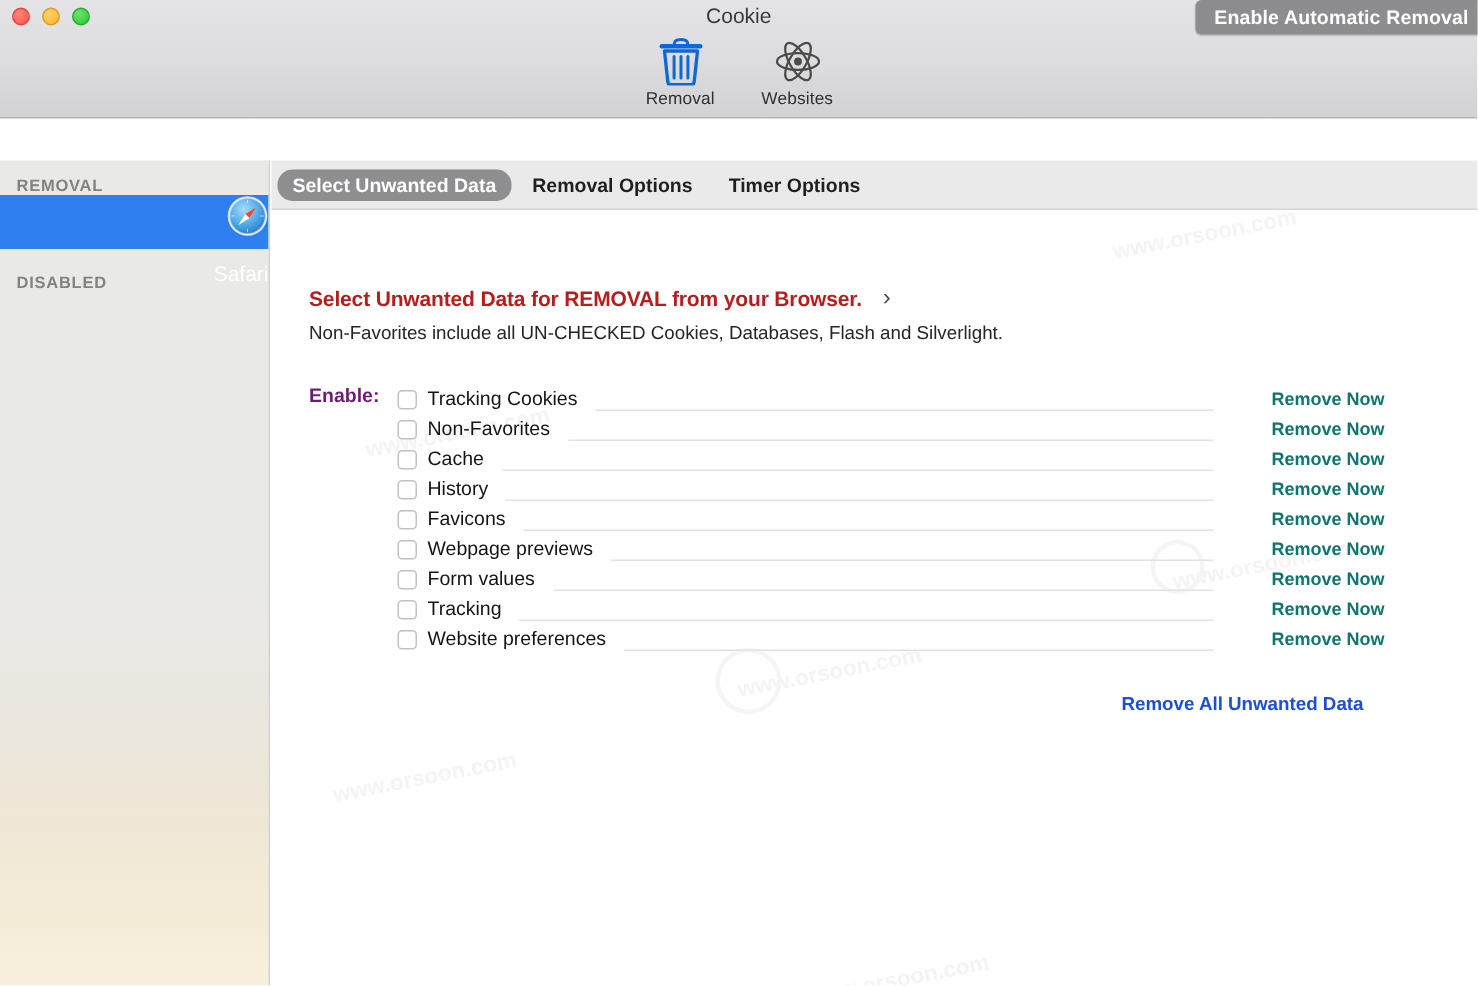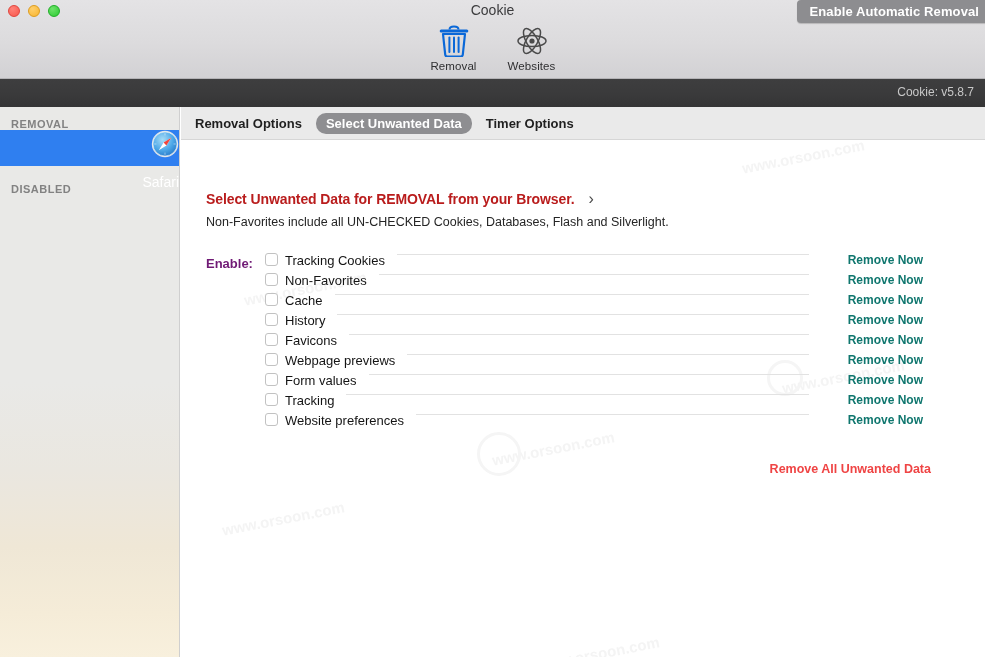--- a/index.html
+++ b/index.html
@@ -222,21 +222,21 @@
 
   .rows {
     position: absolute;
     left: 84px; top: 113px;
     width: 658px;
   }
   .data-row {
     position: relative;
     height: 20px;
     display: flex;
-    align-items: flex-start;
+    align-items: flex-end;
   }
   .cb {
     width: 13px; height: 13px;
     flex: 0 0 13px;
     border: 1px solid #c2c2c2;
     border-radius: 3px;
     background: #ffffff;
     cursor: default;
   }
   .row-label {
@@ -259,24 +259,24 @@
     text-align: right;
     font-size: 12px;
     font-weight: bold;
     color: #0f766e;
     cursor: default;
     white-space: nowrap;
   }
 
   .remove-all {
     position: absolute;
-    right: 54px; top: 322px;
+    right: 76px; top: 322px;
     font-size: 12.5px;
     font-weight: bold;
-    color: #ef4444;
+    color: #1d4ed8;
     cursor: default;
   }
 
   
   .wm {
     position: absolute;
     color: #f4f4f4;
     font-size: 15px;
     font-weight: bold;
     transform: rotate(-11deg);
@@ -336,23 +336,20 @@
           </svg>
         </span>
         <span class="tb-label">Websites</span>
       </div>
 
     </div>
 
     <div class="auto-removal">Enable Automatic Removal</div>
   </div>
 
-  <div class="darkbar">
-    <span class="version">Cookie: v5.8.7</span>
-  </div>
 
   <div class="sidebar">
 
     <div class="sb-header removal">REMOVAL</div>
 
     <div class="sb-row selected">
       <span class="sb-icon">
         <svg width="28" height="28" viewBox="0 0 28 28">
           <defs>
             <radialGradient id="safg" cx="40%" cy="32%" r="78%">
@@ -377,22 +374,22 @@
       <span class="sb-name">Safari</span>
     </div>
 
     <div class="sb-header disabled">DISABLED</div>
 
   </div>
 
   <div class="main">
 
     <div class="tabstrip">
+      <span class="tab active">Select Unwanted Data</span>
       <span class="tab">Removal Options</span>
-      <span class="tab active">Select Unwanted Data</span>
       <span class="tab">Timer Options</span>
     </div>
 
     <div class="panel-body">
 
       <div class="wm" style="left:62px;  top:140px;">www.orsoon.com</div>
       <div class="wm" style="left:560px; top:8px;">www.orsoon.com</div>
       <div class="wm" style="left:600px; top:228px;">www.orsoon.com</div>
       <div class="wm" style="left:310px; top:300px;">www.orsoon.com</div>
       <div class="wm" style="left:40px;  top:370px;">www.orsoon.com</div>

